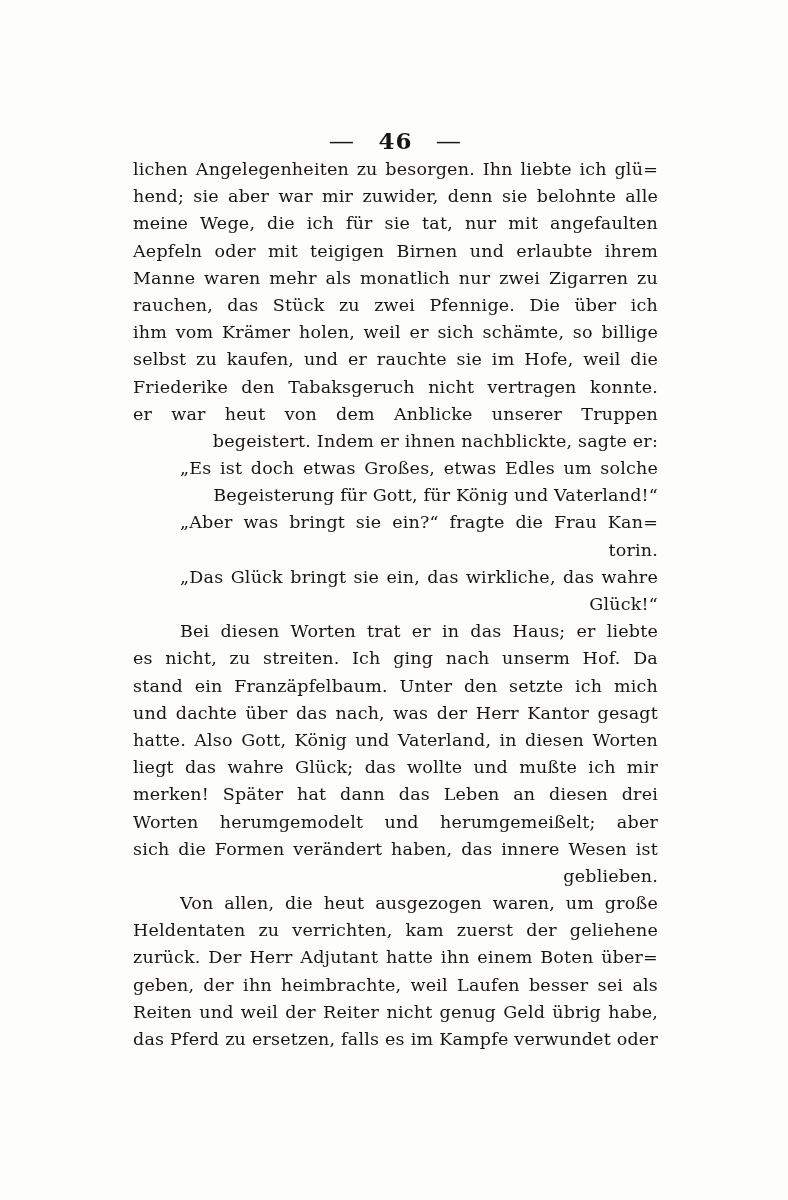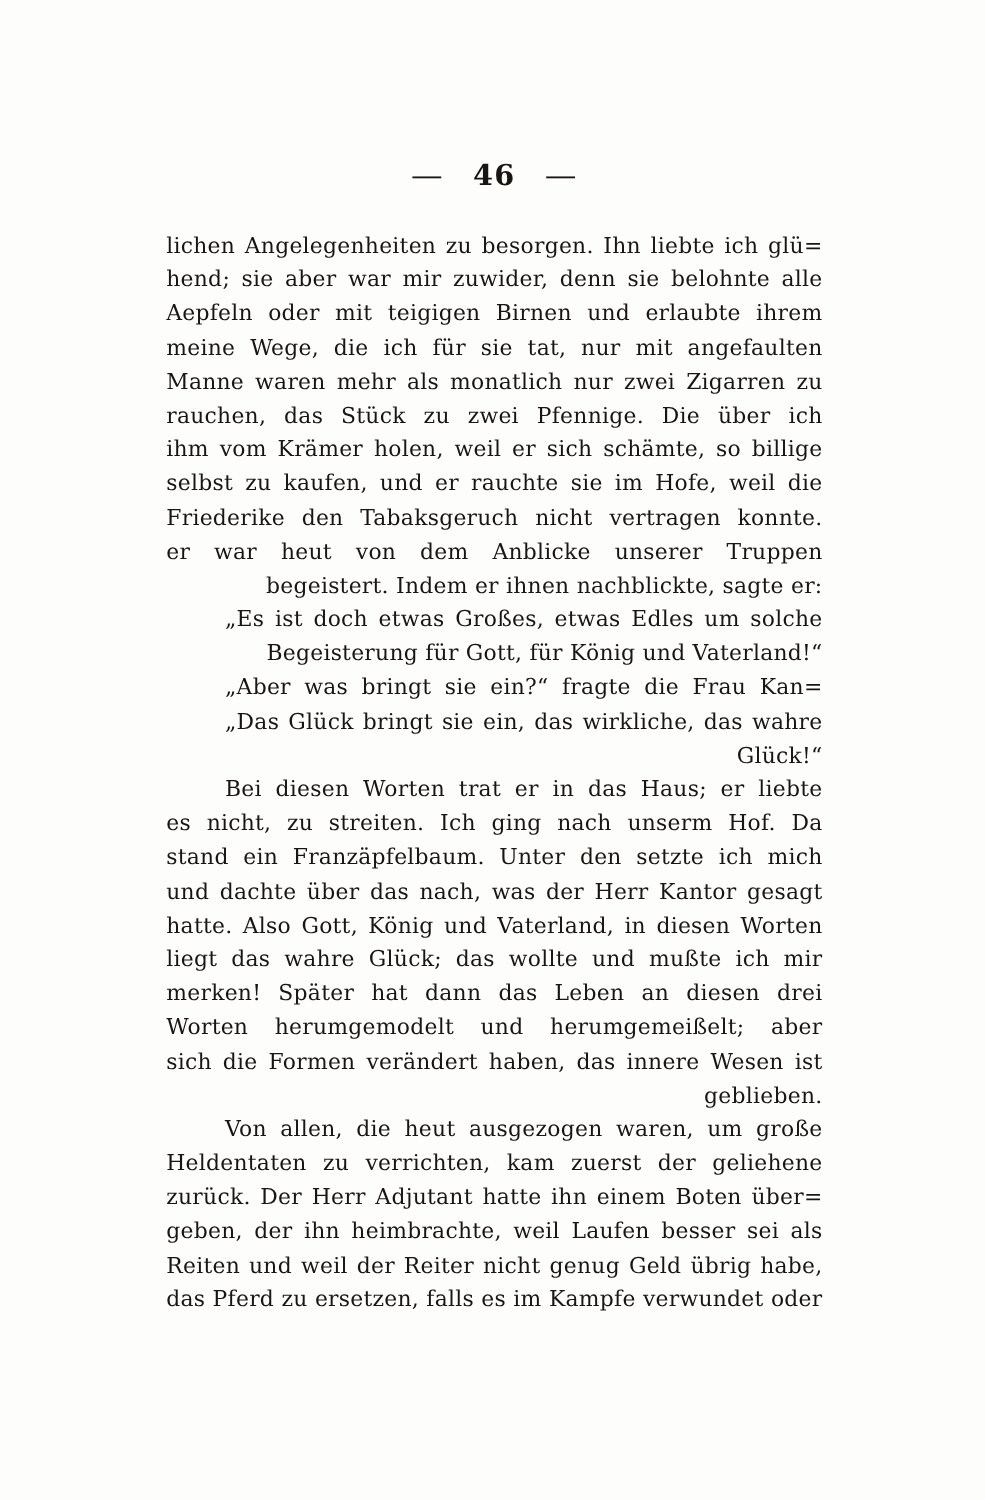--- a/index.html
+++ b/index.html
@@ -25,21 +25,21 @@
     justify-content: center;
     align-items: center;
     gap: 24px;
     font-size: 23px;
     font-weight: bold;
     letter-spacing: 1px;
   }
   .pagenum .dash { font-weight: normal; transform: scaleX(1.1); }
   .textblock {
     position: absolute;
-    top: 184px;
+    top: 156px;
     left: 133px;
     width: 525px;
   }
   .line {
     height: 27.2px;
     line-height: 27.2px;
     font-size: 17.5px;
     overflow: hidden;
     text-align: right;
     letter-spacing: 0.2px;
@@ -57,32 +57,33 @@
 
 <div class="page">
   <div class="pagenum">
     <span class="dash">—</span>
     <span class="num">46</span>
     <span class="dash">—</span>
   </div>
   <div class="textblock">
       <div class="line just">lichen Angelegenheiten zu besorgen. Ihn liebte ich glü=</div>
       <div class="line just">hend; sie aber war mir zuwider, denn sie belohnte alle</div>
+      <div class="line just">meine Wege, die ich für sie tat, nur mit angefaulten</div>
       <div class="line just">Aepfeln oder mit teigigen Birnen und erlaubte ihrem</div>
-      <div class="line just">meine Wege, die ich für sie tat, nur mit angefaulten</div>
       <div class="line just">Manne waren mehr als monatlich nur zwei Zigarren zu</div>
       <div class="line just">rauchen, das Stück zu zwei Pfennige. Die über ich</div>
       <div class="line just">ihm vom Krämer holen, weil er sich schämte, so billige</div>
       <div class="line just">selbst zu kaufen, und er rauchte sie im Hofe, weil die</div>
       <div class="line just">Friederike den Tabaksgeruch nicht vertragen konnte. Auch</div>
       <div class="line just">er war heut von dem Anblicke unserer Truppen aufrichtig</div>
       <div class="line">begeistert. Indem er ihnen nachblickte, sagte er:</div>
       <div class="line indent just">„Es ist doch etwas Großes, etwas Edles um solche</div>
       <div class="line">Begeisterung für Gott, für König und Vaterland!“</div>
       <div class="line indent just">„Aber was bringt sie ein?“ fragte die Frau Kan=</div>
+      <div class="line">torin.</div>
       <div class="line indent just">„Das Glück bringt sie ein, das wirkliche, das wahre</div>
       <div class="line">Glück!“</div>
       <div class="line indent just">Bei diesen Worten trat er in das Haus; er liebte</div>
       <div class="line just">es nicht, zu streiten. Ich ging nach unserm Hof. Da</div>
       <div class="line just">stand ein Franzäpfelbaum. Unter den setzte ich mich nieder</div>
       <div class="line just">und dachte über das nach, was der Herr Kantor gesagt</div>
       <div class="line just">hatte. Also Gott, König und Vaterland, in diesen Worten</div>
       <div class="line just">liegt das wahre Glück; das wollte und mußte ich mir</div>
       <div class="line just">merken! Später hat dann das Leben an diesen drei</div>
       <div class="line just">Worten herumgemodelt und herumgemeißelt; aber mögen</div>

